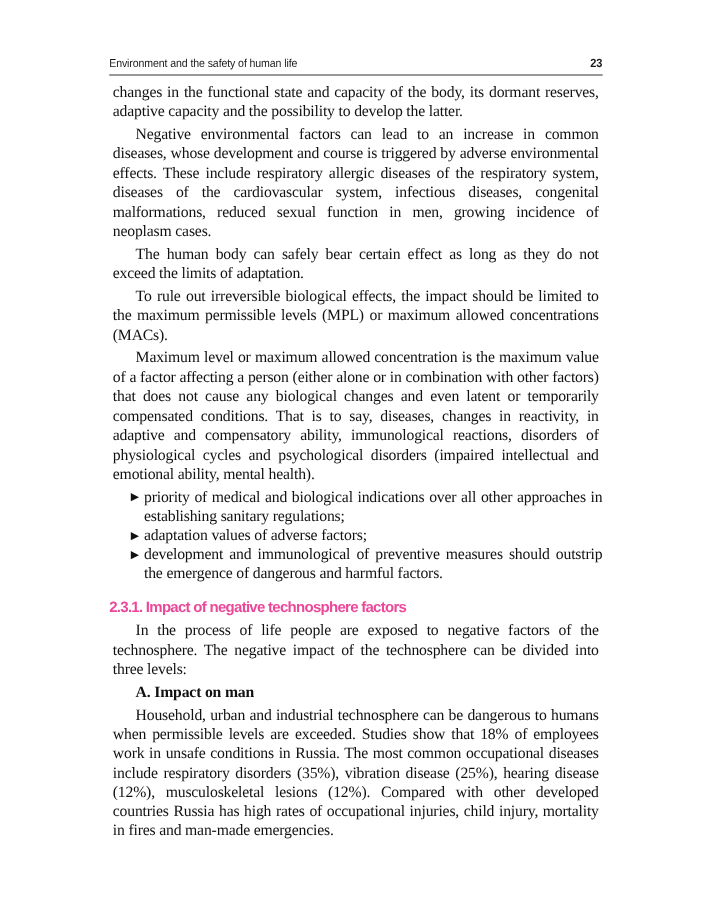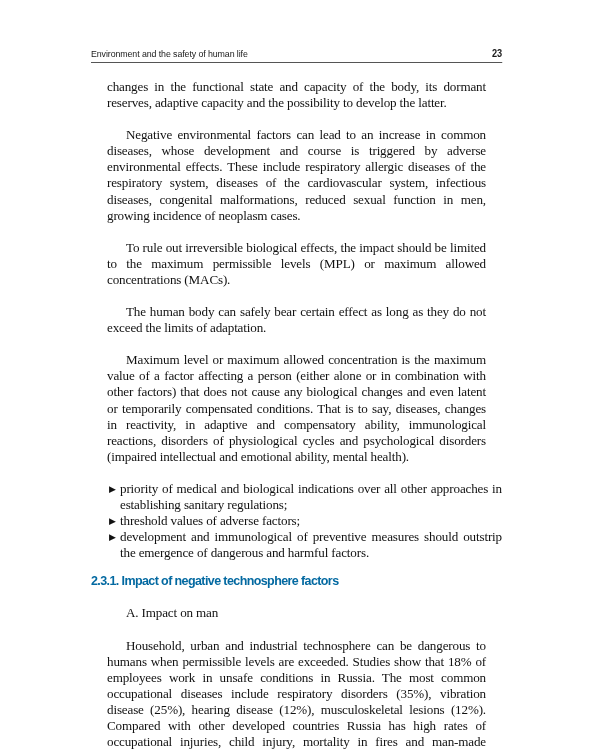--- a/index.html
+++ b/index.html
@@ -10,59 +10,60 @@
     font-family:"Liberation Sans", sans-serif; font-size:9.6px; color:#1a1a1a;
     padding-bottom:3px; border-bottom:1px solid #555; letter-spacing:-0.1px;
     transform:scaleX(0.92); transform-origin:left; width:108.7%;
   }
   .running-head .num { font-weight:bold; font-size:10px; }
   .body-text {
     margin-top:6px;
     font-family:"Liberation Serif", serif; font-size:13.1px; line-height:16.1px;
     color:#111; text-align:justify; letter-spacing:-0.15px;
   }
-  .body-text p { margin:16px; }
+  .body-text p { margin:3px; }
   .indent { text-indent:19px;font-family:Liberation Serif, serif; }
   ul.bullets { list-style:none; margin:0; padding:0 0 0 19px; }
   ul.bullets li { position:relative; padding-left:10px; }
   ul.bullets li .bullet { position:absolute; left:-1px; top:0; font-size:9px; }
   h3.section {
     font-family:"Liberation Sans", sans-serif; font-weight:bold; font-size:12.5px;
-    margin:12px 0 2px 0; letter-spacing:-0.6px; color:#0369a1;
+    margin:12px 0 2px 0; letter-spacing:-0.6px; color:#ec4899;
   }
-  .subhead { font-weight:normal; text-indent:19px; }
+  .subhead { font-weight:bold; text-indent:19px; }
 </style>
 </head>
 <body>
 
 <div class="page">
   <div class="running-head">
     <span>Environment and the safety of human life</span>
     <span class="num">23</span>
   </div>
 
   <div class="body-text">
     <p>changes in the functional state and capacity of the body, its dormant reserves, adaptive capacity and the possibility to develop the latter.</p>
     <p class="indent">Negative environmental factors can lead to an increase in common diseases, whose development and course is triggered by adverse environmental effects. These include respiratory allergic diseases of the respiratory system, diseases of the cardiovascular system, infectious diseases, congenital malformations, reduced sexual function in men, growing incidence of neoplasm cases.</p>
+    <p class="indent">The human body can safely bear certain effect as long as they do not exceed the limits of adaptation.</p>
     <p class="indent">To rule out irreversible biological effects, the impact should be limited to the maximum permissible levels (MPL) or maximum allowed concentrations (MACs).</p>
-    <p class="indent">The human body can safely bear certain effect as long as they do not exceed the limits of adaptation.</p>
     <p class="indent">Maximum level or maximum allowed concentration is the maximum value of a factor affecting a person (either alone or in combination with other factors) that does not cause any biological changes and even latent or temporarily compensated conditions. That is to say, diseases, changes in reactivity, in adaptive and compensatory ability, immunological reactions, disorders of physiological cycles and psychological disorders (impaired intellectual and emotional ability, mental health).</p>
 
     <ul class="bullets">
       <li>
         <span class="bullet">▶</span>
         <span>priority of medical and biological indications over all other approaches in establishing sanitary regulations;</span>
       </li>
       <li>
         <span class="bullet">▶</span>
-        <span>threshold values of adverse factors;</span>
+        <span>adaptation values of adverse factors;</span>
       </li>
       <li>
         <span class="bullet">▶</span>
         <span>development and immunological of preventive measures should outstrip the emergence of dangerous and harmful factors.</span>
       </li>
     </ul>
 
     <h3 class="section">2.3.1. Impact of negative technosphere factors</h3>
+    <p class="indent">In the process of life people are exposed to negative factors of the technosphere. The negative impact of the technosphere can be divided into three levels:</p>
     <p class="subhead">A. Impact on man</p>
     <p class="indent">Household, urban and industrial technosphere can be dangerous to humans when permissible levels are exceeded. Studies show that 18% of employees work in unsafe conditions in Russia. The most common occupational diseases include respiratory disorders (35%), vibration disease (25%), hearing disease (12%), musculoskeletal lesions (12%). Compared with other developed countries Russia has high rates of occupational injuries, child injury, mortality in fires and man-made emergencies.</p>
   </div>
 </div>
 
 </body></html>

